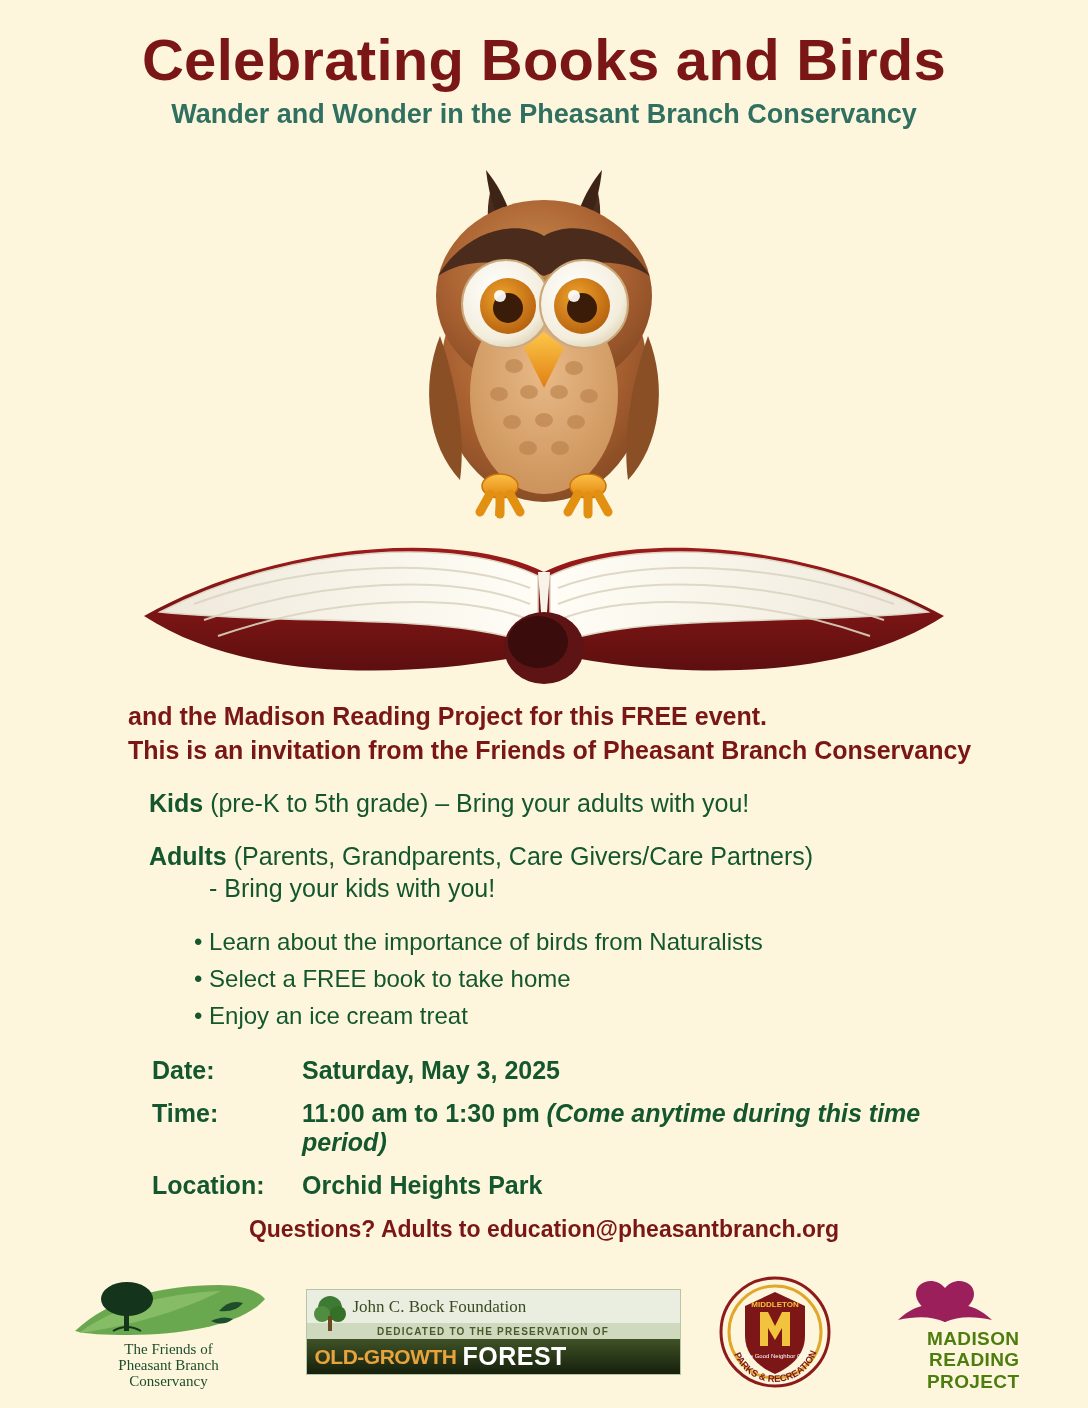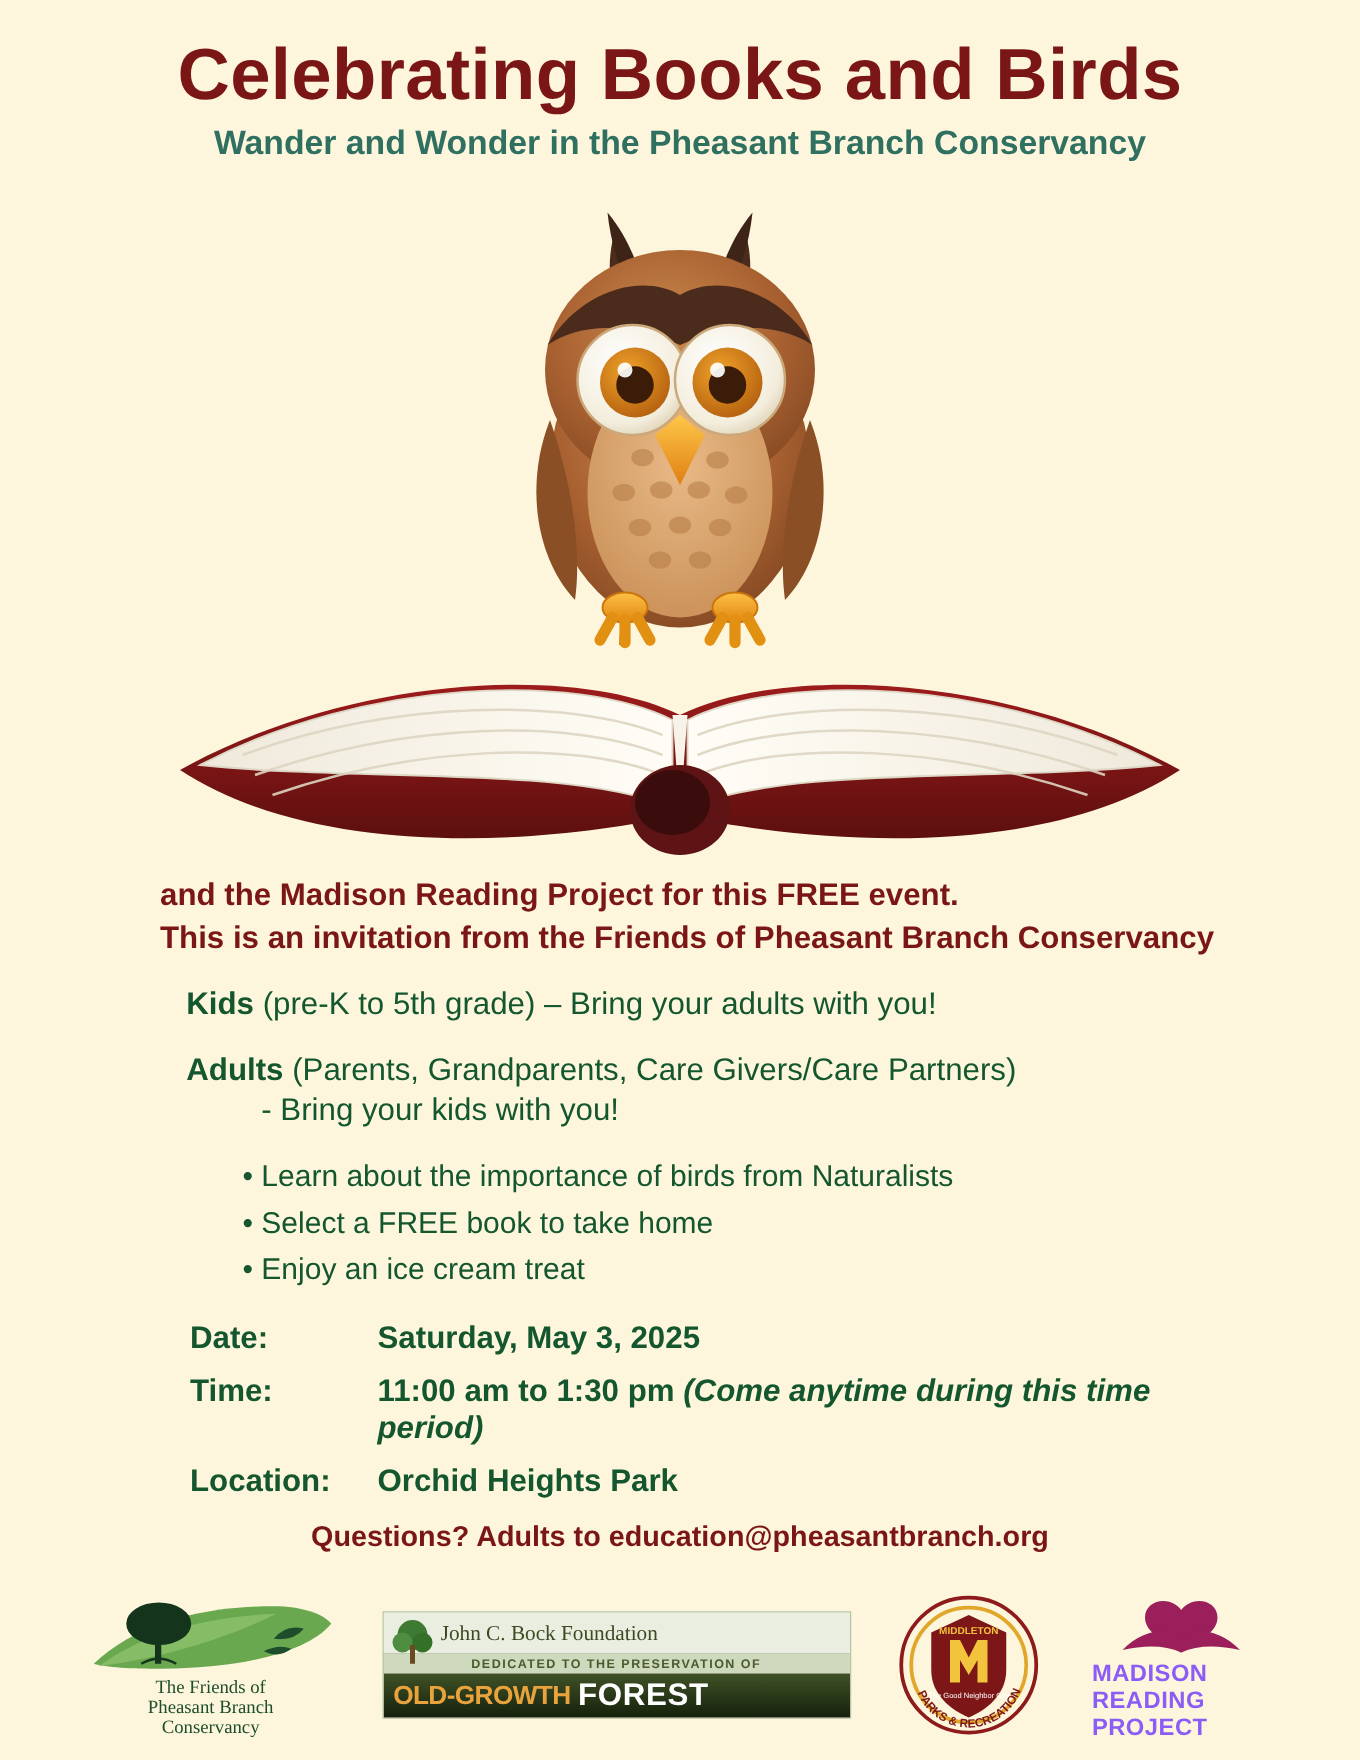--- a/index.html
+++ b/index.html
@@ -208,26 +208,26 @@
     left: 6px; top: 4px;
     width: 34px; height: 40px;
   }
 
   
   .logo-mpr { width: 115px; height: 112px; position: relative; }
 
   
   .logo-mrp { width: 150px; height: 112px; text-align: center; }
   .mrp-text {
-    color: #8b5cf6;
+    color: #4d7c0f;
     font-weight: bold;
     font-size: 19px;
     line-height: 1.12;
     letter-spacing: 0.4px;
-    text-align: left;
+    text-align: right;
     padding-left: 4px;
   }
 </style>
 </head>
 <body>
 
 <div class="poster">
 
   <div class="title">Celebrating Books and Birds</div>
   <div class="subtitle">Wander and Wonder in the Pheasant Branch Conservancy</div>

